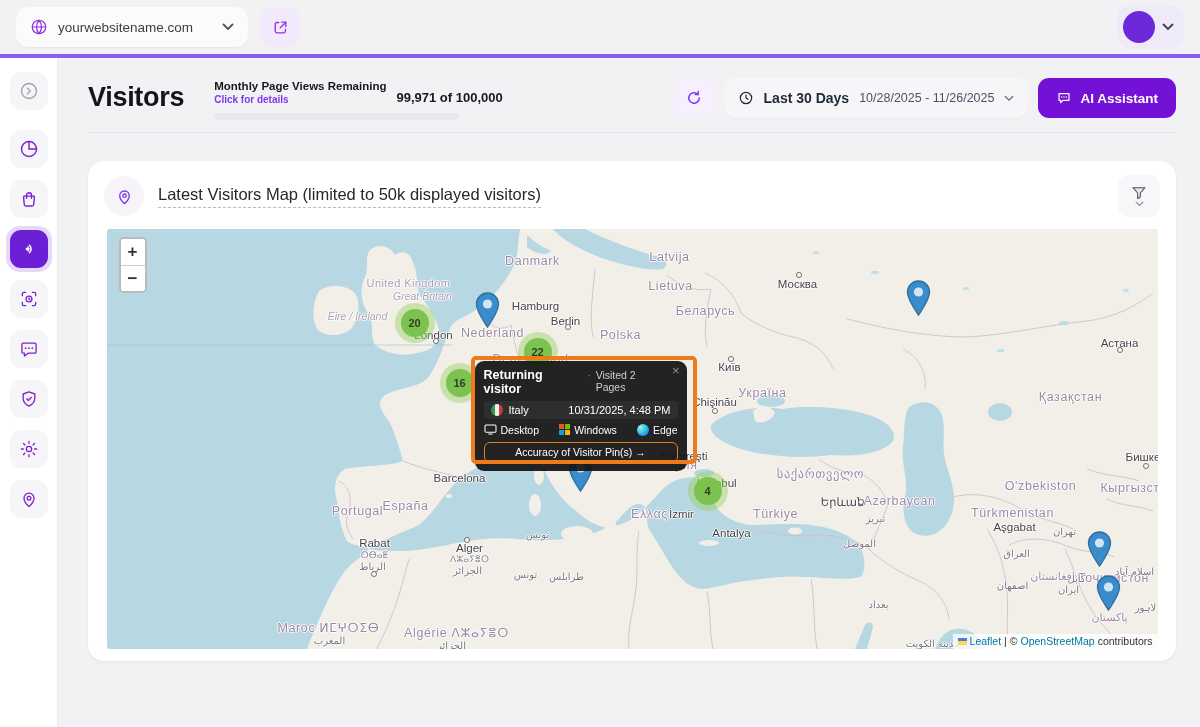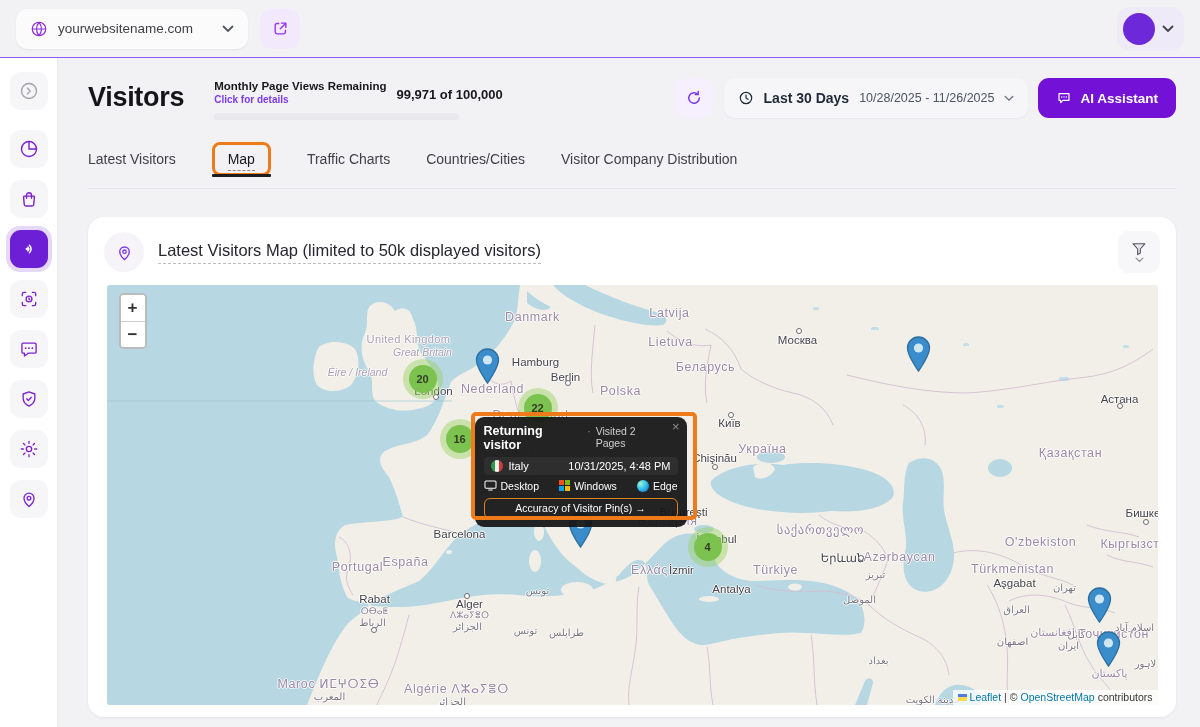--- a/index.html
+++ b/index.html
@@ -1,38 +1,38 @@
 <!DOCTYPE html>
 <html><head>
 <meta charset="utf-8">
 <style>
 *{box-sizing:border-box}
 body{margin:0;width:1200px;height:727px;overflow:hidden;background:#f2f1f4;font-family:"Liberation Sans",sans-serif;color:#1b1b20}
 svg{display:block}
 
-.topbar{height:58px;display:flex;align-items:center;padding:0 16px;gap:12px;border-bottom:1px solid #8b5cf6}
+.topbar{height:58px;display:flex;align-items:center;padding:0 16px;gap:12px;border-bottom:4px solid #8b5cf6}
 .site-pill{display:flex;align-items:center;gap:10px;background:#fbfbfc;border-radius:12px;height:40px;padding:0 14px;width:232px;box-shadow:0 1px 2px rgba(20,10,40,.05)}
 .site-name{font-size:13.5px;color:#3f3f46;font-weight:500;flex:1}
 .ext-btn{width:40px;height:40px;border-radius:12px;background:#f3e9fc;display:flex;align-items:center;justify-content:center}
 .avatar-wrap{margin-left:auto;display:flex;align-items:center;gap:7px;background:#efeaf7;border-radius:14px;padding:6px 10px 6px 6px}
 .avatar{width:32px;height:32px;border-radius:50%;background:#6d28d9}
 
 .layout{display:flex;height:669px}
 .sidebar{width:58px;background:#fff;border-right:1px solid #eceaef;display:flex;flex-direction:column;align-items:center;padding-top:14px;gap:12px;flex:none}
 .side-btn{width:38px;height:38px;border-radius:11px;background:#f6f5f8;display:flex;align-items:center;justify-content:center}
 .side-btn.first{margin-bottom:8px}
 .side-halo{width:46px;height:46px;border-radius:14px;background:#e6d9f8;display:flex;align-items:center;justify-content:center;margin:-4px 0}
 .side-active{width:38px;height:38px;border-radius:11px;background:#6d1fd6;display:flex;align-items:center;justify-content:center}
 .main{flex:1;display:flex;flex-direction:column;min-width:0}
 
 .page-head{padding:20px 24px 0 30px}
 .head-row{display:flex;align-items:flex-start}
 .page-title{font-size:27px;font-weight:800;letter-spacing:-.3px;color:#141419;padding-top:4px}
 .quota{margin-left:30px;padding-top:2px}
-.quota-top{display:flex;align-items:center;gap:10px}
+.quota-top{display:flex;align-items:flex-end;gap:10px}
 .q-label{font-size:11.5px;font-weight:700;color:#17171c}
 .q-value{font-size:13px;font-weight:700;color:#17171c;padding-top:3px}
 .q-link{font-size:10px;color:#7c3aed;font-weight:600;margin-top:2px}
 .q-bar{margin-top:8px;width:245px;height:7px;border-radius:4px;background:#e9e8ec}
 .controls{margin-left:auto;display:flex;gap:10px;align-items:center}
 .refresh-btn{width:40px;height:40px;border-radius:12px;background:#f6effd;display:flex;align-items:center;justify-content:center}
 .date-pill{height:40px;background:#f6f5f8;border-radius:11px;display:flex;align-items:center;gap:10px;padding:0 14px;box-shadow:0 1px 2px rgba(20,10,40,.04)}
 .date-label{font-size:14px;font-weight:700;color:#1f2937}
 .date-range{font-size:12.5px;color:#4b5563}
 .ai-btn{height:40px;background:#7311d6;border-radius:11px;display:flex;align-items:center;gap:8px;padding:0 18px;color:#fff;font-size:13.5px;font-weight:700}
@@ -255,27 +255,20 @@
             <span>
                 <svg width="16" height="16" viewBox="0 0 24 24" fill="none" stroke="#fff" stroke-width="1.8" stroke-linecap="round" stroke-linejoin="round">
                   <path d="M4.5 5.5h15v10h-9L7 19v-3.5H4.5z"></path>
                   <path d="M8.5 10.5h.01M12 10.5h.01M15.5 10.5h.01" stroke-width="2.2"></path>
                 </svg>
               </span>
             <span>AI Assistant</span>
           </div>
         </div>
       </div>
-      <div class="tabs">
-          <div class="tab"><span class="tab-label">Latest Visitors</span></div>
-          <div class="tab active"><span class="tab-label">Map</span></div>
-          <div class="tab"><span class="tab-label">Traffic Charts</span></div>
-          <div class="tab"><span class="tab-label">Countries/Cities</span></div>
-          <div class="tab"><span class="tab-label">Visitor Company Distribution</span></div>
-        </div>
       <div class="head-divider"></div>
     </div>
 
     <div class="content">
       <div class="card">
         <div class="card-head">
           <div class="card-icon">
               <span>
                 <svg width="19" height="19" viewBox="0 0 24 24" fill="none" stroke="#7c3aed" stroke-width="1.7" stroke-linecap="round" stroke-linejoin="round">
                   <path d="M12 21s-6-5.2-6-10a6 6 0 0 1 12 0c0 4.8-6 10-6 10z"></path>
@@ -519,21 +512,21 @@
                 <path d="M12.5 1C6.4 1 1.5 5.9 1.5 12c0 8 11 23 11 23s11-15 11-23C23.5 5.9 18.6 1 12.5 1z" fill="#3b8ccb" stroke="#2c6f9e" stroke-width="1.3"></path>
                 <circle cx="12.5" cy="12" r="4.6" fill="#cfe6f5"></circle>
               </svg>
             </div>
             <div class="pin" style="left: 1001px; top: 382px;">
               <svg width="25" height="36" viewBox="0 0 25 36">
                 <path d="M12.5 1C6.4 1 1.5 5.9 1.5 12c0 8 11 23 11 23s11-15 11-23C23.5 5.9 18.6 1 12.5 1z" fill="#3b8ccb" stroke="#2c6f9e" stroke-width="1.3"></path>
                 <circle cx="12.5" cy="12" r="4.6" fill="#cfe6f5"></circle>
               </svg>
             </div>
-            <div class="cluster" style="left: 316px; top: 94px;">
+            <div class="cluster" style="left: 308px; top: 94px;">
               <div class="cluster-inner">20</div>
             </div>
             <div class="cluster" style="left: 431px; top: 123px;">
               <div class="cluster-inner">22</div>
             </div>
             <div class="cluster" style="left: 353px; top: 154px;">
               <div class="cluster-inner">16</div>
             </div>
             <div class="cluster" style="left: 601px; top: 262px;">
               <div class="cluster-inner">4</div>

